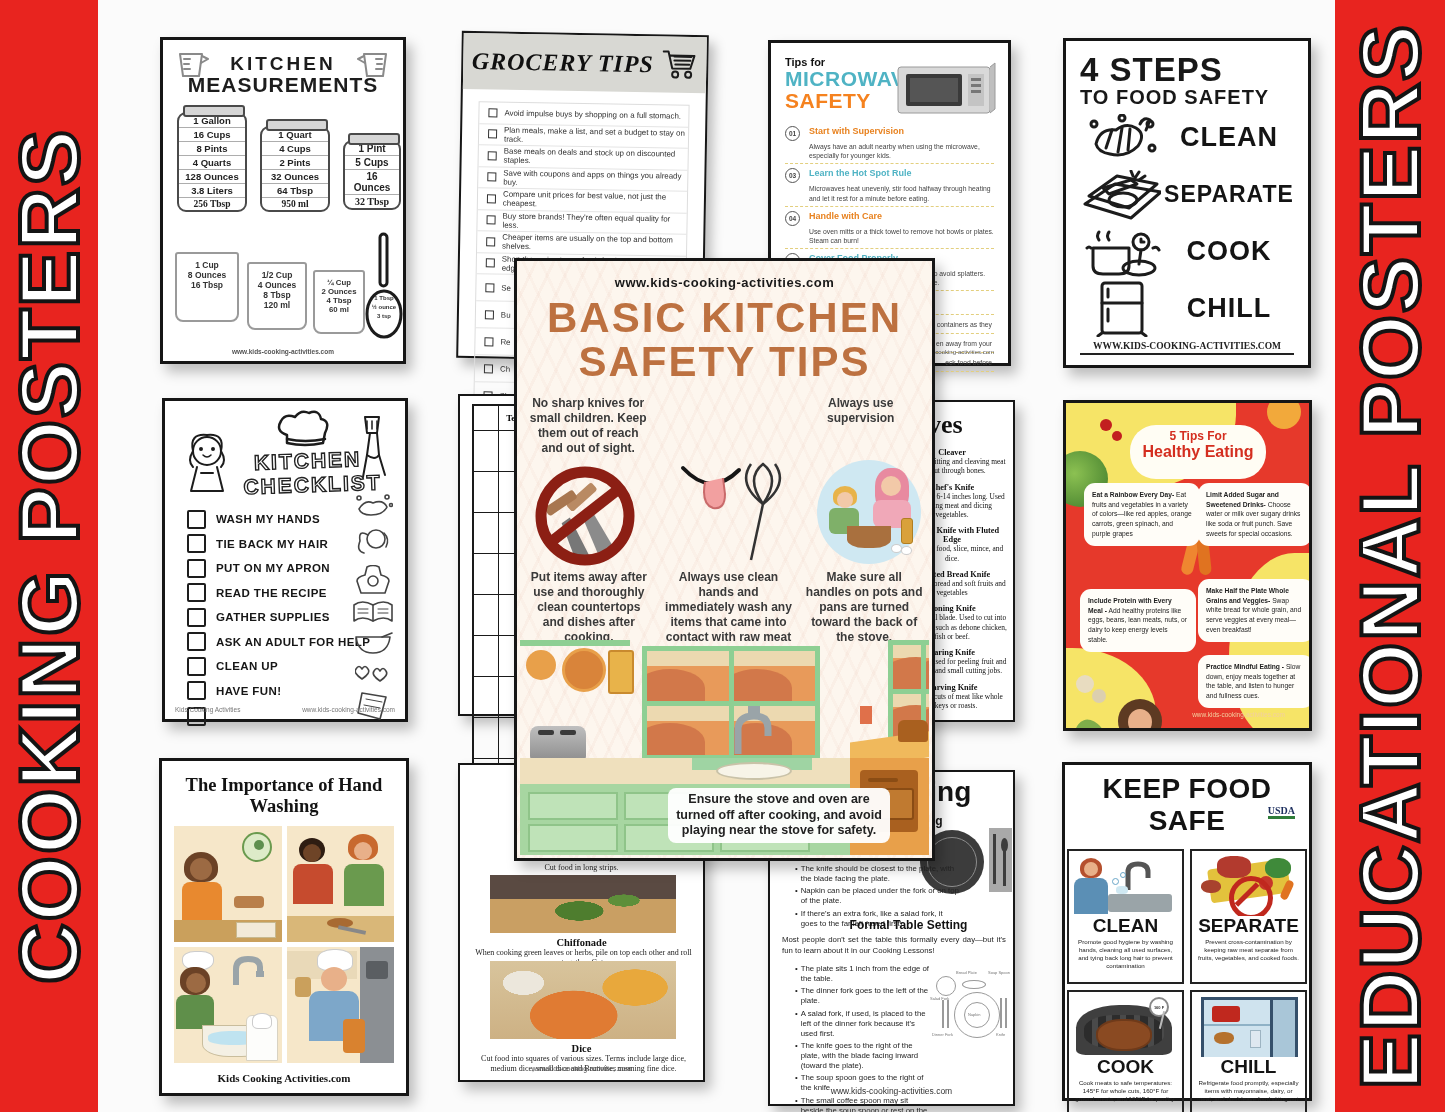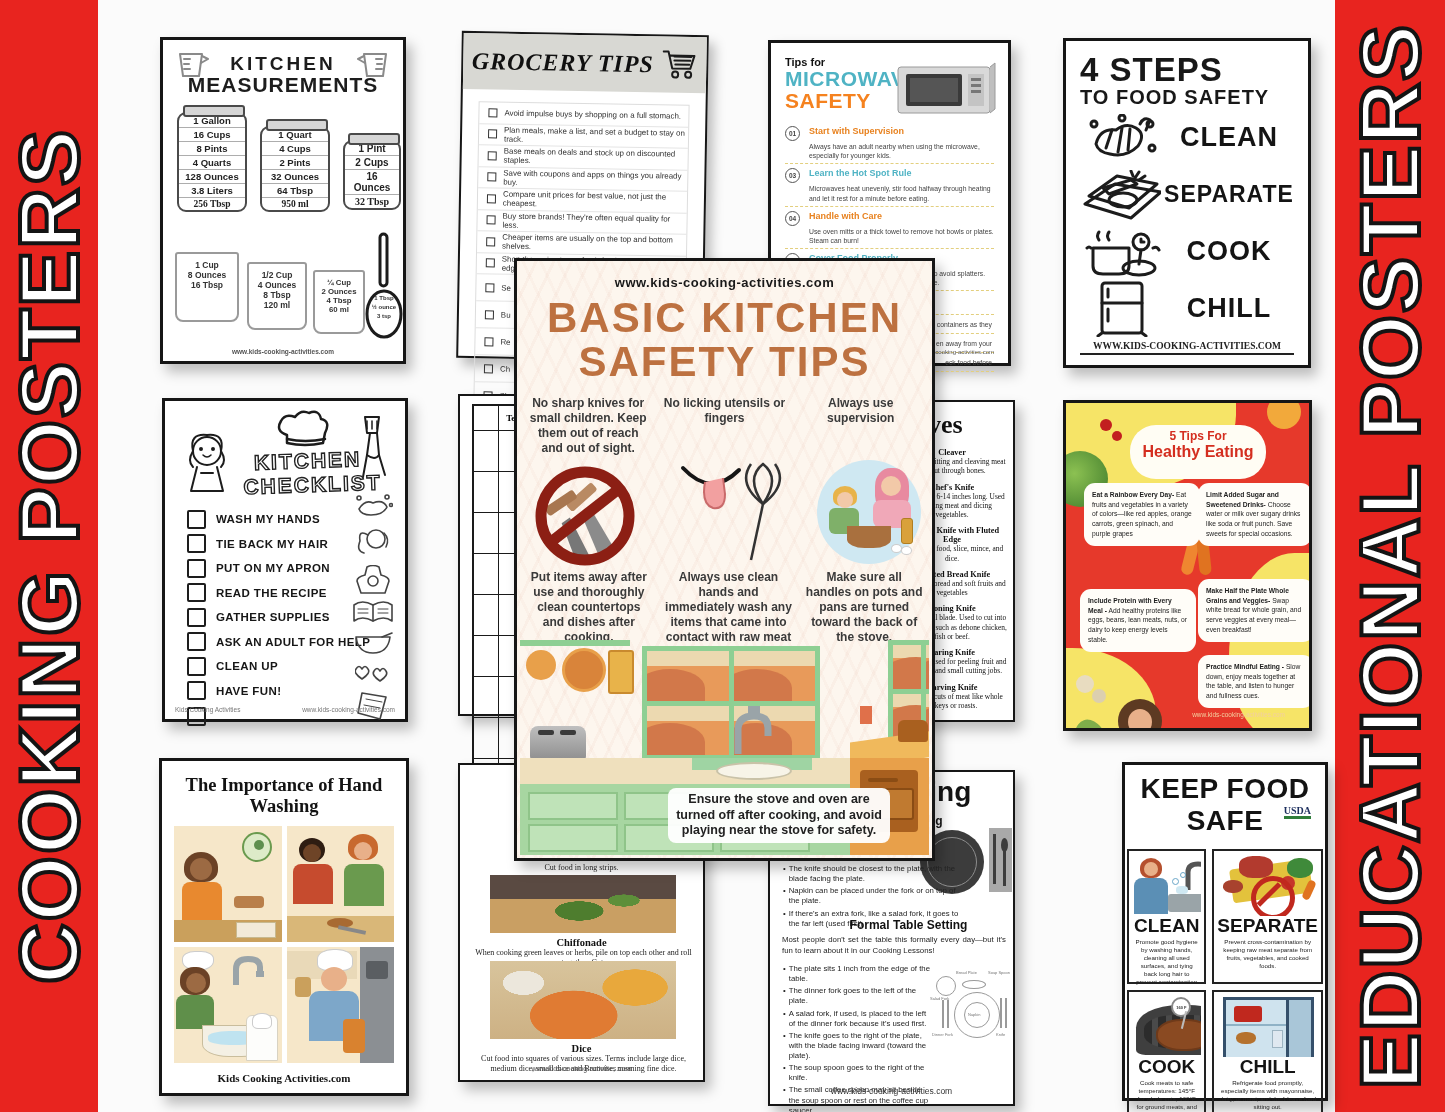--- a/index.html
+++ b/index.html
@@ -140,32 +140,32 @@
   .pcut-d{position:absolute;left:12px;width:223px;text-align:center;font-family:"Liberation Serif",serif;font-size:8px;line-height:1.3;color:#222;}
   .pcut-foot{position:absolute;bottom:8px;width:100%;font-size:7px;}
   
   .pts{left:768px;top:770px;width:247px;height:336px;}
   .pts-title{position:absolute;left:150px;top:4px;font-weight:900;font-size:28px;color:#141414;}
   .pts-sub{position:absolute;left:158px;top:42px;font-weight:800;font-size:12px;color:#141414;}
   .pts-plate{position:absolute;left:150px;top:58px;width:64px;height:64px;border-radius:50%;background:#3c3c3c;}
   .pts-plate:after{content:"";position:absolute;left:7px;top:7px;right:7px;bottom:7px;border-radius:50%;border:1.5px solid #8d8d8d;}
   .pts-nap{position:absolute;left:219px;top:56px;width:23px;height:64px;background:#a9a9a9;}
   .pts-bul1{position:absolute;left:13px;top:92px;width:178px;}
-  .pts-li{font-size:7.8px;color:#242424;line-height:1.3;margin-bottom:2px;display:flex;gap:3px;}
+  .pts-li{font-size:7.8px;color:#242424;line-height:1.3;margin-bottom:2px;display:flex;gap:3px;margin-left:12px;}
   .pts-li:before{content:"•";}
   .pts-head{position:absolute;top:146px;width:100%;text-align:center;font-weight:900;font-size:12px;color:#111;padding-left:17px;}
   .pts-intro{position:absolute;left:12px;top:163px;width:224px;font-size:7.8px;color:#242424;line-height:1.35;text-align:justify;}
   .pts-bul2{position:absolute;left:13px;top:192px;width:150px;}
   .pts-diag{position:absolute;left:166px;top:196px;width:76px;height:96px;}
   .pts-lbl{position:absolute;font-size:4px;color:#777;}
   .pts-foot{position:absolute;bottom:8px;width:100%;font-size:8.5px;color:#333;}
   .ring{position:absolute;border:1.2px solid #9a9a9a;border-radius:50%;}
   .stick{position:absolute;background:#9a9a9a;}
   
-  .pf{left:1122px;top:762px;width:206px;height:339px;padding:8px 2px;}
+  .pf{left:1062px;top:762px;width:250px;height:339px;padding:8px 2px;}
   .pf-title{text-align:center;font-weight:900;font-size:28px;color:#131313;letter-spacing:.5px;}
   .pf-usda{position:absolute;right:14px;top:40px;font-family:"Liberation Serif",serif;font-weight:900;font-size:10px;
            color:#1d2f5e;border-bottom:3px solid #2f7d3a;line-height:1.1;}
   .pf-grid{display:grid;grid-template-columns:1fr 1fr;gap:6px;margin-top:12px;}
   .pf-p{border:2px solid #222;position:relative;height:125px;padding:3px;}
   .pf-ill{position:relative;height:62px;overflow:hidden;}
   .pf-word{text-align:center;font-weight:900;font-size:19px;color:#141414;line-height:1.1;}
   .pf-txt{text-align:center;font-size:6.2px;color:#222;line-height:1.3;padding:1px 2px;}
   .pf-badge{position:absolute;right:10px;top:2px;width:16px;height:16px;border-radius:50%;background:#fff;
             border:2px solid #888;font-size:4px;font-weight:700;display:flex;align-items:center;justify-content:center;color:#333;}
@@ -229,21 +229,21 @@
     <div class="pm-jar" style="left:97px;top:86px;width:66px;">
         <div class="pm-line">1 Quart</div>
         <div class="pm-line">4 Cups</div>
         <div class="pm-line">2 Pints</div>
         <div class="pm-line">32 Ounces</div>
         <div class="pm-line">64 Tbsp</div>
         <div class="pm-line">950 ml</div>
       </div>
     <div class="pm-jar" style="left:180px;top:100px;width:54px;font-size:10px;">
         <div class="pm-line">1 Pint</div>
-        <div class="pm-line">2 Cups</div>
+        <div class="pm-line">5 Cups</div>
         <div class="pm-line">16 Ounces</div>
         <div class="pm-line">32 Tbsp</div>
       </div>
     <div class="pm-cup" style="left:12px;top:212px;width:60px;height:60px;">
         <div>1 Cup</div>
         <div>8 Ounces</div>
         <div>16 Tbsp</div>
       </div>
     <div class="pm-cup" style="left:84px;top:222px;width:56px;height:58px;">
         <div>1/2 Cup</div>
@@ -840,21 +840,20 @@
   </div>
 
   <div class="poster cp">
     <div class="cp-url">www.kids-cooking-activities.com</div>
     <div class="cp-title">
       <div>BASIC KITCHEN</div>
       <div>SAFETY TIPS</div>
     </div>
     <div class="cp-tips">
       <div class="cp-tip">No sharp knives for small children. Keep them out of reach and out of sight.</div>
-      <div class="cp-tip">No licking utensils or fingers</div>
       <div class="cp-tip">Always use supervision</div>
     </div>
     <div class="cp-icons">
       <svg class="abs" style="left:14px;top:4px;" width="108" height="104" viewBox="0 0 108 104">
         <g transform="rotate(18 54 52)">
           <rect x="40" y="18" width="10" height="34" rx="3" fill="#b98a63" transform="rotate(30 45 35)"></rect>
           <polygon points="58,44 92,74 78,84 52,54" fill="#8b8b8b"></polygon>
           <rect x="22" y="30" width="10" height="34" rx="3" fill="#a8764f" transform="rotate(38 27 47)"></rect>
           <polygon points="40,58 72,90 58,96 34,66" fill="#777"></polygon>
         </g>

